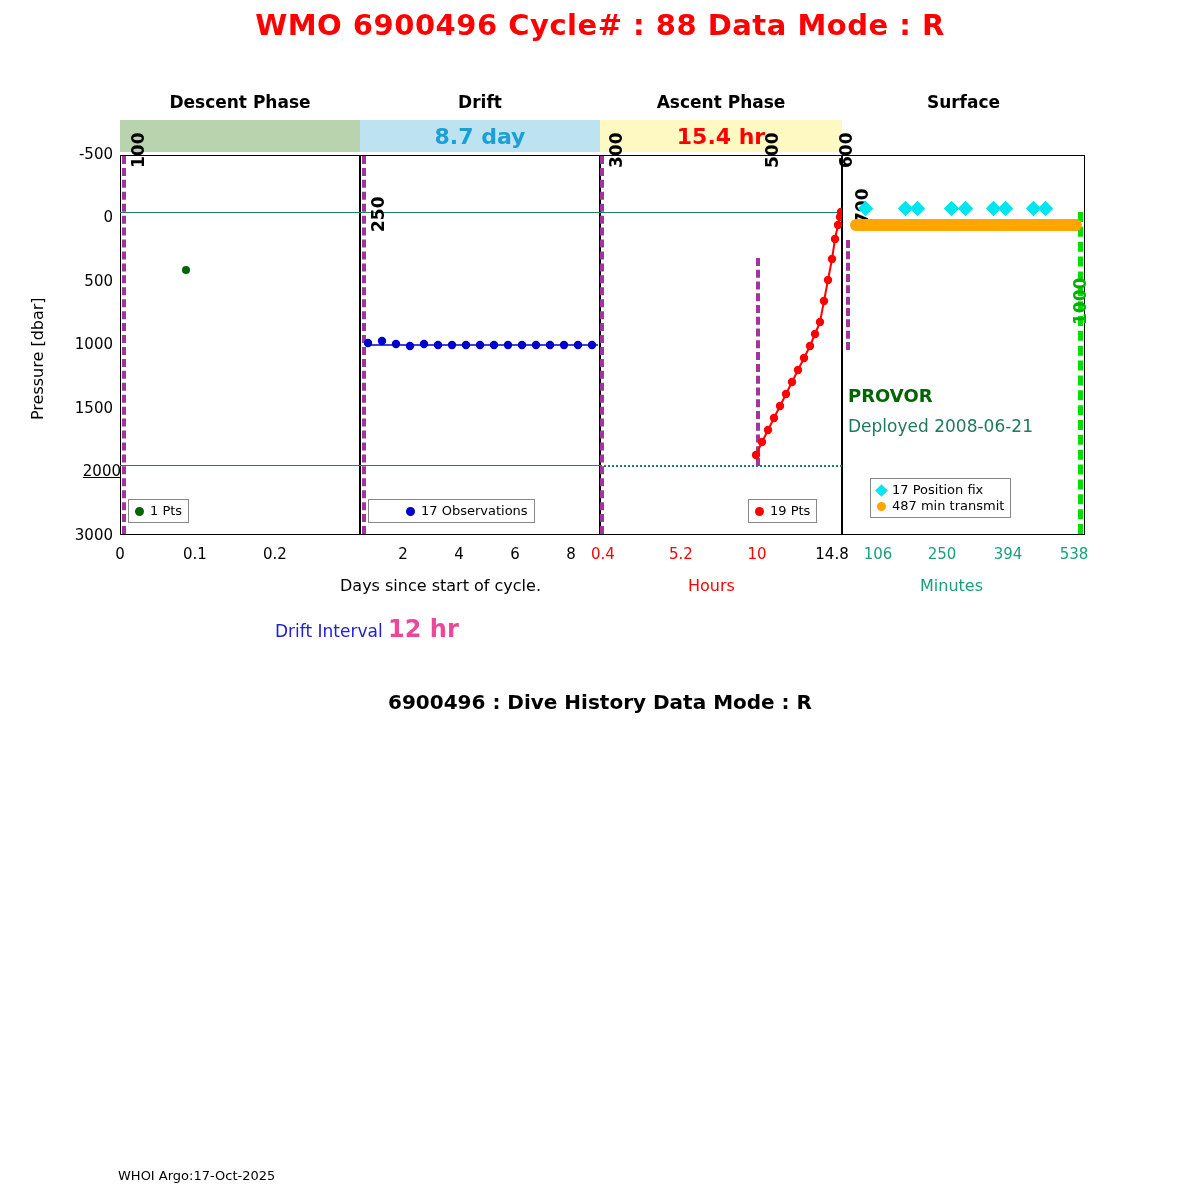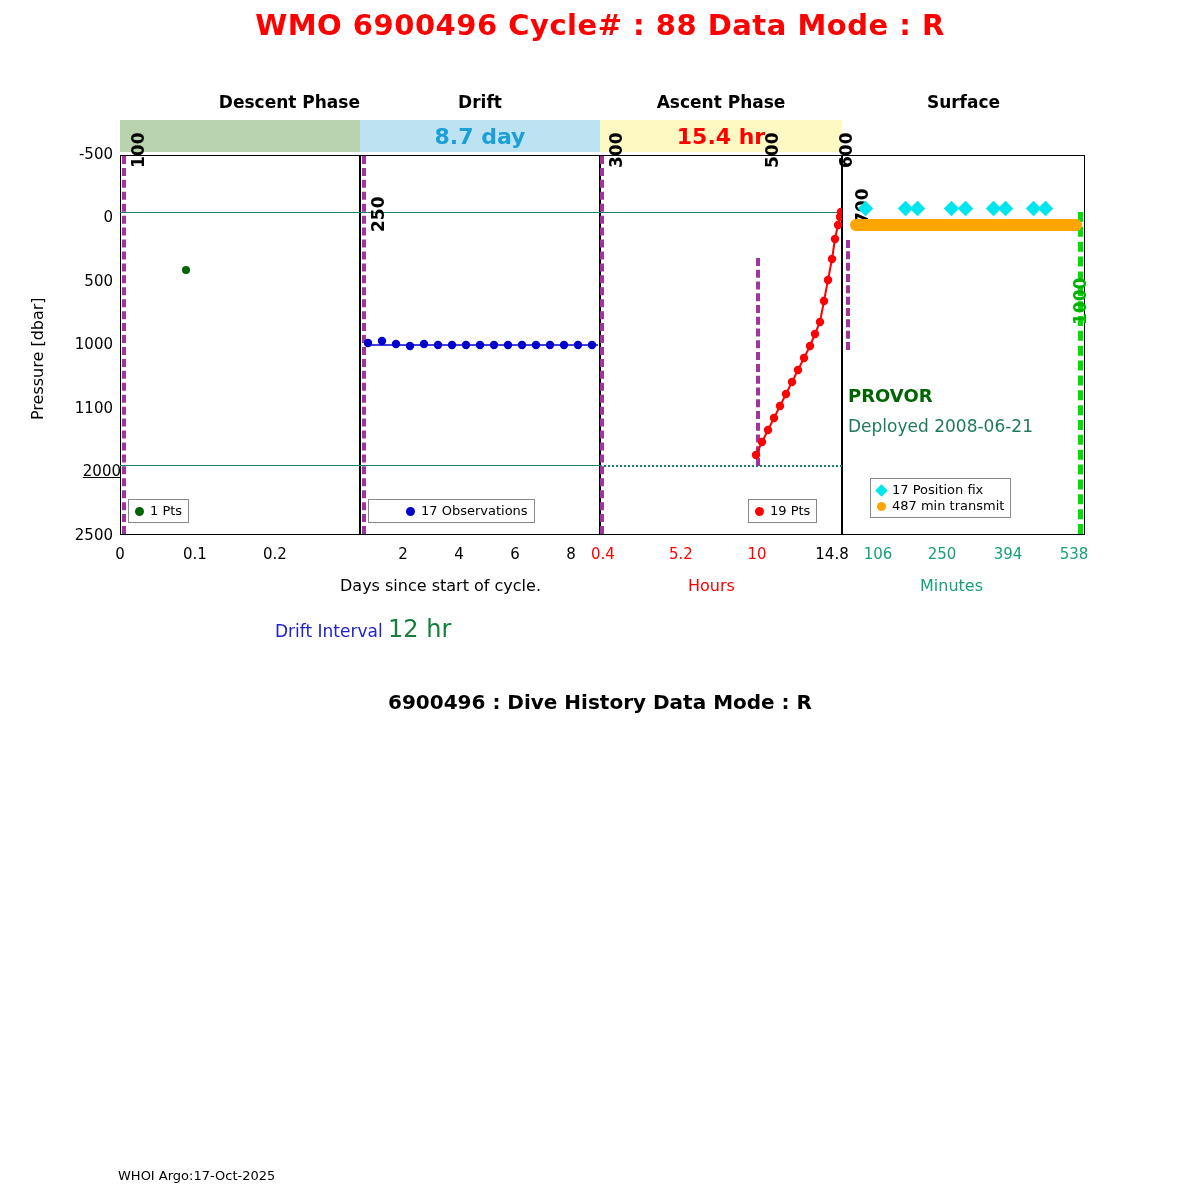--- a/index.html
+++ b/index.html
@@ -29,53 +29,53 @@
      transform:rotate(-90deg);transform-origin:left top;white-space:nowrap;}
   .vtick-lab.green{color:#00b000;}
 
   .legend{position:absolute;border:1px solid #888;background:#fff;font-size:13px;padding:3px 6px;}
   .legend .row{display:flex;align-items:center;gap:6px;line-height:16px;white-space:nowrap;}
   .dot{width:9px;height:9px;border-radius:50%;display:inline-block;}
   .diamond{width:9px;height:9px;display:inline-block;transform:rotate(45deg);}
 
   .axis-caption{position:absolute;font-size:16px;}
   #drift-interval{position:absolute;left:275px;top:615px;font-size:17px;color:#2222cc;}
-  #drift-interval b{font-size:24px;font-weight:normal;color:#15803d;}
+  #drift-interval b{font-size:24px;font-weight:bold;color:#ec4899;}
 
   
   #panel2{left:0;top:660px;width:1200px;height:540px;}
   #dive-title{position:absolute;left:0;top:30px;width:1200px;text-align:center;font-size:20px;font-weight:bold;color:#000;}
   #whoi{position:absolute;left:118px;top:1168px;font-size:13px;color:#000;}
   .ylabel-rot{position:absolute;font-size:16px;color:#000;transform:rotate(-90deg);transform-origin:left top;white-space:nowrap;}
 </style>
 </head>
 <body>
 
 <div id="main-title" class="abs">WMO 6900496   Cycle# : 88   Data Mode : R</div>
 
 <div id="panel1" class="abs">
 
-  <div class="phase-label" style="left:120px;top:92px;width:240px;text-align:right;">Descent Phase</div>
+  <div class="phase-label" style="left:120px;top:92px;width:240px;">Descent Phase</div>
   <div class="phase-label" style="left:360px;top:92px;width:240px;">Drift</div>
   <div class="phase-label" style="left:600px;top:92px;width:242px;">Ascent Phase</div>
   <div class="phase-label" style="left:842px;top:92px;width:243px;">Surface</div>
 
   <div class="phase-band" style="left:120px;top:120px;width:240px;background:#b9d3ae;color:#2f6e2f;"></div>
   <div class="phase-band" style="left:360px;top:120px;width:240px;background:#bde2f2;color:#1b9fd4;">8.7 day</div>
   <div class="phase-band" style="left:600px;top:120px;width:242px;background:#fef9c3;color:#ff0000;">15.4 hr</div>
 
   <div class="ylabel-rot" style="left:28px;top:420px;">Pressure [dbar]</div>
 
   <div class="ylab" style="left:55px;top:145px;width:58px;">-500</div>
   <div class="ylab" style="left:55px;top:208px;width:58px;">0</div>
   <div class="ylab" style="left:55px;top:272px;width:58px;">500</div>
   <div class="ylab" style="left:55px;top:335px;width:58px;">1000</div>
-  <div class="ylab" style="left:55px;top:399px;width:58px;">1100</div>
+  <div class="ylab" style="left:55px;top:399px;width:58px;">1500</div>
   <div class="ylab" style="left:63px;top:462px;width:58px;text-decoration:underline;">2000</div>
-  <div class="ylab" style="left:55px;top:526px;width:58px;">2500</div>
+  <div class="ylab" style="left:55px;top:526px;width:58px;">3000</div>
 
   <div class="axisbox" style="left:120px;top:155px;width:240px;height:380px;"></div>
   <div class="axisbox" style="left:360px;top:155px;width:240px;height:380px;"></div>
   <div class="axisbox" style="left:600px;top:155px;width:242px;height:380px;"></div>
   <div class="axisbox" style="left:842px;top:155px;width:243px;height:380px;"></div>
 
   <div class="hline" style="left:120px;top:212px;width:722px;"></div>
   <div class="hline" style="left:120px;top:465px;width:482px;"></div>
   <div class="hdot" style="left:600px;top:465px;width:242px;"></div>
 

